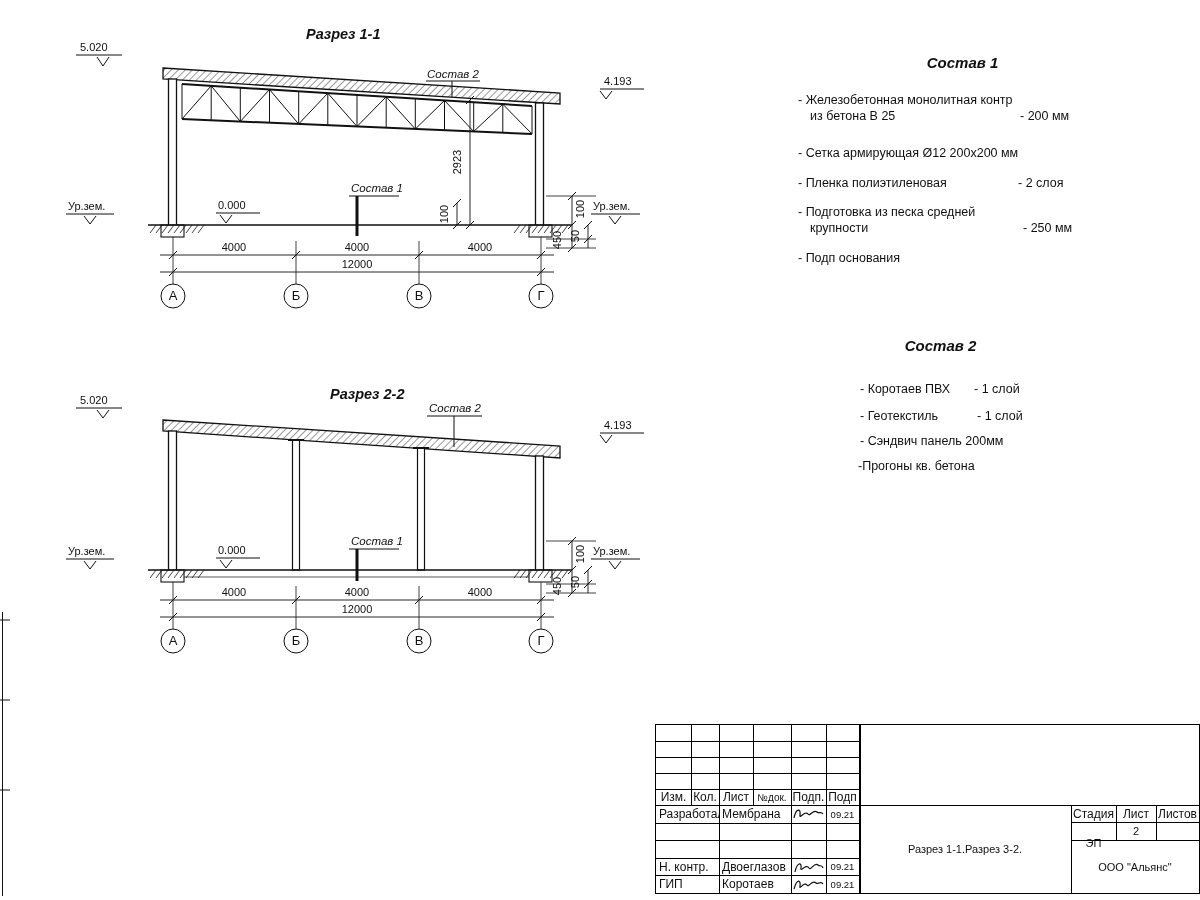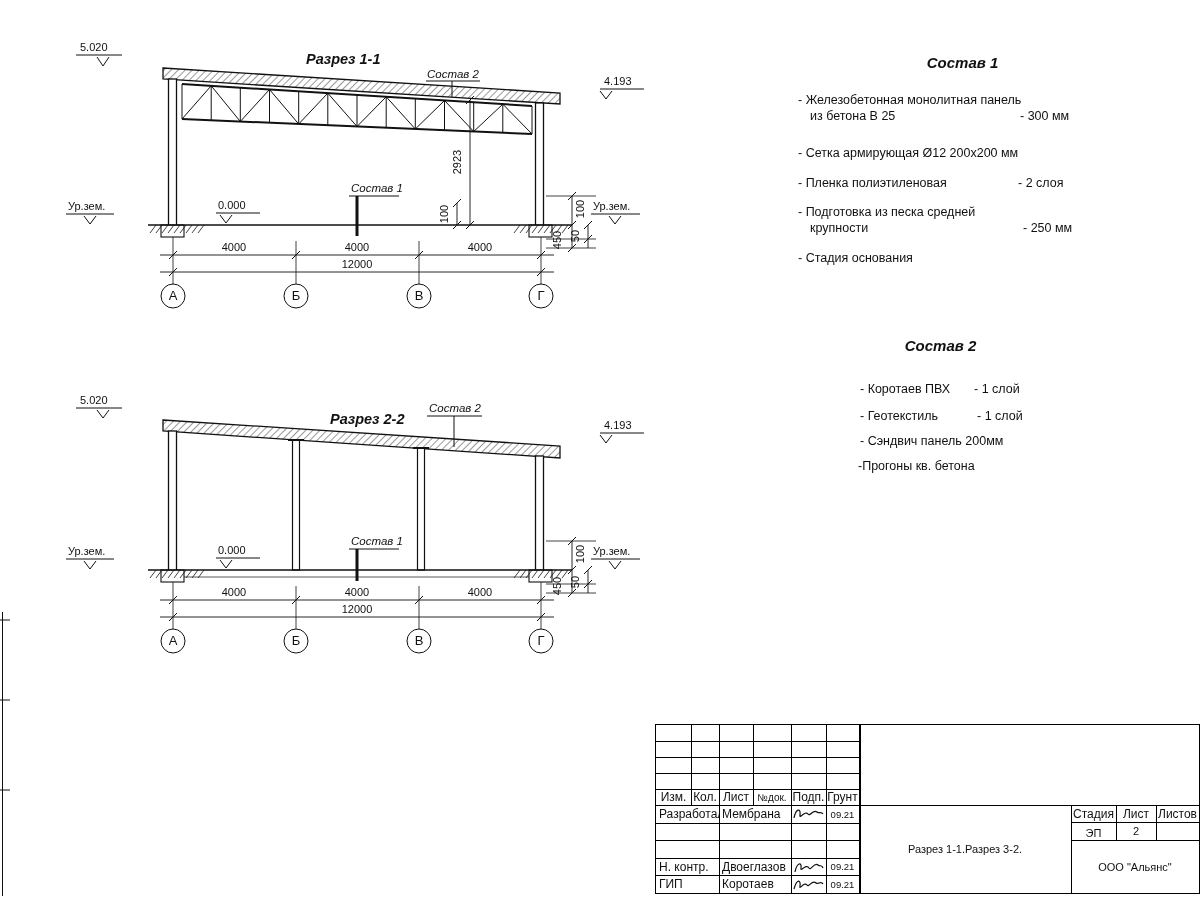--- a/index.html
+++ b/index.html
@@ -1,21 +1,21 @@
 <!DOCTYPE html>
 <html><head>
 <meta charset="utf-8">
 <style>
   html,body{margin:0;padding:0;}
   body{
     width:1200px;height:900px;position:relative;background:#fff;
     font-family:"Liberation Sans",sans-serif;color:#111;overflow:hidden;
   }
   .abs{position:absolute;}
-  .sec-title{position:absolute;font-weight:bold;font-style:italic;font-size:14.5px;white-space:nowrap;margin-top:25px;}
+  .sec-title{position:absolute;font-weight:bold;font-style:italic;font-size:14.5px;white-space:nowrap;}
   .list-title{position:absolute;font-weight:bold;font-style:italic;font-size:15px;text-align:center;white-space:nowrap;}
   .li{position:absolute;font-size:12.5px;white-space:nowrap;}
   svg text{font-family:"Liberation Sans",sans-serif;font-size:11px;fill:#111;}
   svg text.ref{font-style:italic;font-size:11.5px;}
   svg text.axis{font-size:13px;}
   
   .tb{position:absolute;left:655px;top:724px;width:543px;height:168px;border:1.6px solid #000;}
   .tb .vl{position:absolute;width:1px;background:#000;}
   .tb .vl2{position:absolute;width:1.6px;background:#000;}
   .tb .hl{position:absolute;height:1px;background:#000;}
@@ -195,30 +195,30 @@
     <text x="480" y="596" text-anchor="middle">4000</text>
     <text x="357" y="613" text-anchor="middle">12000</text>
     <text class="axis" x="173" y="645" text-anchor="middle">А</text>
     <text class="axis" x="296" y="645" text-anchor="middle">Б</text>
     <text class="axis" x="419" y="645" text-anchor="middle">В</text>
     <text class="axis" x="541" y="645" text-anchor="middle">Г</text>
   </g>
 </svg>
 
 <div class="list-title" style="left:900px;top:54px;width:125px">Состав 1</div>
-<div class="li" style="left:798px;top:93px">- Железобетонная  монолитная панель</div>
+<div class="li" style="left:798px;top:93px">- Железобетонная  монолитная контр</div>
 <div class="li" style="left:810px;top:109px">из бетона В 25</div>
-<div class="li" style="left:1020px;top:109px">- 300 мм</div>
+<div class="li" style="left:1020px;top:109px">- 200 мм</div>
 <div class="li" style="left:798px;top:146px">- Сетка армирующая Ø12 200x200 мм</div>
 <div class="li" style="left:798px;top:176px">- Пленка полиэтиленовая</div>
 <div class="li" style="left:1018px;top:176px">- 2 слоя</div>
 <div class="li" style="left:798px;top:205px">- Подготовка из песка средней</div>
 <div class="li" style="left:810px;top:221px">крупности</div>
 <div class="li" style="left:1023px;top:221px">- 250 мм</div>
-<div class="li" style="left:798px;top:251px">- Стадия основания</div>
+<div class="li" style="left:798px;top:251px">- Подп основания</div>
 
 <div class="list-title" style="left:878px;top:337px;width:125px">Состав 2</div>
 <div class="li" style="left:860px;top:382px">- Коротаев ПВХ</div>
 <div class="li" style="left:974px;top:382px">- 1 слой</div>
 <div class="li" style="left:860px;top:409px">- Геотекстиль</div>
 <div class="li" style="left:977px;top:409px">- 1 слой</div>
 <div class="li" style="left:860px;top:434px">- Сэндвич панель 200мм</div>
 <div class="li" style="left:858px;top:459px">-Прогоны кв. бетона</div>
 
 <div class="tb">
@@ -242,21 +242,21 @@
   <div class="hl" style="top:133px;left:0;width:203px"></div>
   <div class="hl" style="top:150px;left:0;width:203px"></div>
   <div class="hl" style="top:97px;left:415px;width:128px"></div>
   <div class="hl" style="top:115px;left:415px;width:128px"></div>
 
   <div class="cell" style="left:0;top:64px;width:35px;height:16px">Изм.</div>
   <div class="cell" style="left:35px;top:64px;width:28px;height:16px">Кол.</div>
   <div class="cell" style="left:63px;top:64px;width:34px;height:16px">Лист</div>
   <div class="cell" style="left:97px;top:64px;width:38px;height:16px;font-size:10px">№док.</div>
   <div class="cell" style="left:135px;top:64px;width:35px;height:16px">Подп.</div>
-  <div class="cell" style="left:170px;top:64px;width:33px;height:16px">Грунт</div>
+  <div class="cell" style="left:170px;top:64px;width:33px;height:16px">Подп</div>
 
   <div class="cell left" style="left:0;top:80px;width:63px;height:18px">Разработал</div>
   <div class="cell left" style="left:63px;top:80px;width:72px;height:18px">Мембрана</div>
   <div class="cell" style="left:170px;top:80px;width:33px;height:18px;font-size:9.5px">09.21</div>
   <svg class="sig" style="left:136px;top:81px" width="33" height="16">
     <path d="M2,12 C4,2 9,2 8,9 C7,14 13,4 16,8 C18,11 21,3 25,6 C27,8 29,5 31,8" stroke="#111" stroke-width="1.2" fill="none"></path>
   </svg>
 
   <div class="cell left" style="left:0;top:133px;width:63px;height:17px">Н. контр.</div>
   <div class="cell left" style="left:63px;top:133px;width:72px;height:17px">Двоеглазов</div>
@@ -273,18 +273,18 @@
   </svg>
 
   <div class="doc" style="left:203px;top:80px;width:212px;height:88px">
     <span>Разрез 1-1.</span>
     <span>Разрез 3-2.</span>
   </div>
 
   <div class="cell" style="left:415px;top:80px;width:45px;height:17px">Стадия</div>
   <div class="cell" style="left:460px;top:80px;width:40px;height:17px">Лист</div>
   <div class="cell" style="left:500px;top:80px;width:43px;height:17px">Листов</div>
-  <div class="cell big" style="left:415px;top:99px;width:45px;height:18px">ЭП</div>
+  <div class="cell big" style="left:415px;top:109px;width:45px;height:18px">ЭП</div>
   <div class="cell big" style="left:460px;top:97px;width:40px;height:18px">2</div>
   <div class="cell big" style="left:500px;top:97px;width:43px;height:18px"></div>
 
   <div class="cell big" style="left:415px;top:115px;width:128px;height:53px">ООО "Альянс"</div>
 </div>
 
 </body></html>

